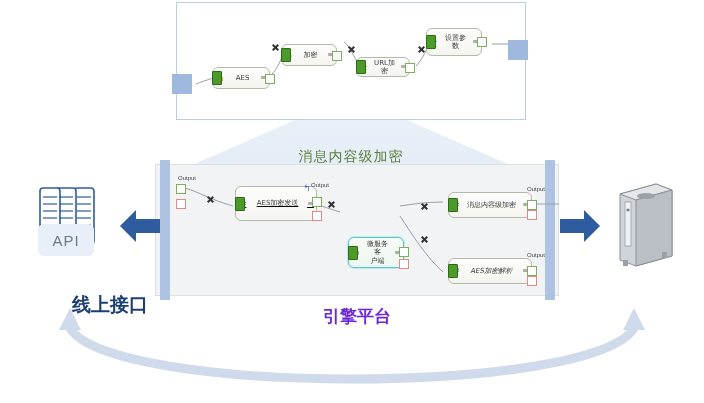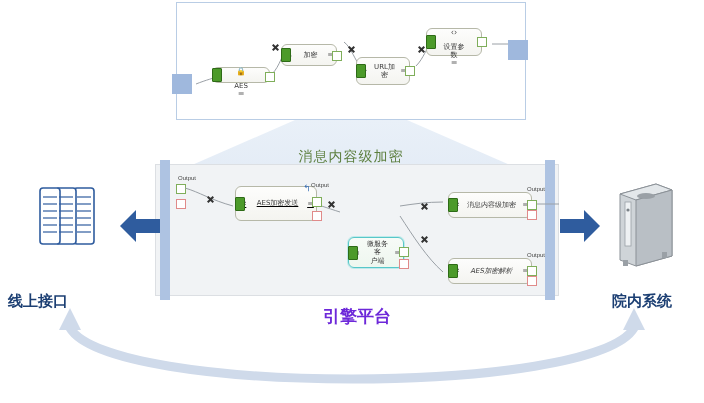--- a/index.html
+++ b/index.html
@@ -100,22 +100,22 @@
     position:absolute;width:7px;height:7px;
     background:#333;
     clip-path:polygon(20% 0,50% 30%,80% 0,100% 20%,70% 50%,100% 80%,80% 100%,50% 70%,20% 100%,0 80%,30% 50%,0 20%);
   }
   .bluesq{
     position:absolute;width:20px;height:20px;background:#9fb8dd;
   }
 
   
   #api-group{left:38px;top:182px;width:80px;height:82px;}
-  #api-label{left:8px;top:292px;width:140px;text-align:left;
-    font-size:15px;font-weight:bold;color:#1c3f73;
+  #api-label{left:8px;top:292px;width:140px;text-align:right;
+    font-size:19px;font-weight:bold;color:#1c3f73;
     font-family:"DejaVu Sans",sans-serif;}
   #srv-label{left:580px;top:292px;width:124px;text-align:center;
     font-size:15px;font-weight:bold;color:#1c3f73;
     font-family:"DejaVu Sans",sans-serif;}
   #engine-label{left:252px;top:305px;width:210px;text-align:center;
     font-size:17px;font-weight:bold;color:#6d28d9;
     font-family:"DejaVu Sans",sans-serif;}
   #bidir-label{left:252px;top:368px;width:210px;text-align:center;
     font-size:14px;color:#5d7f3e;letter-spacing:1px;
     font-family:"DejaVu Sans",sans-serif;}
@@ -138,46 +138,46 @@
   <div class="bluesq" style="left:508px;top:40px;"></div>
 
   <svg class="abs" style="left:176px;top:2px;" width="350" height="120">
     <path d="M20,82 C30,78 38,76 44,74" stroke="#9aa0a6" stroke-width="1" fill="none"></path>
     <path d="M96,72 C104,64 106,52 112,44" stroke="#9aa0a6" stroke-width="1" fill="none"></path>
     <path d="M168,40 C176,46 178,58 186,66" stroke="#9aa0a6" stroke-width="1" fill="none"></path>
     <path d="M240,64 C248,56 250,46 256,40" stroke="#9aa0a6" stroke-width="1" fill="none"></path>
     <path d="M316,42 L332,42" stroke="#9aa0a6" stroke-width="1" fill="none"></path>
   </svg>
 
-  <div class="node" style="left:212px;top:67px;width:58px;height:16px;flex-direction:column;">
+  <div class="node" style="left:212px;top:67px;width:58px;height:22px;">
     <div class="port-in"></div>
     <div class="nicon">🔒</div>
     <div class="nlabel">AES</div>
     <div class="nmenu">≡</div>
     <div class="port-out-g"></div>
   </div>
 
   <div class="node" style="left:281px;top:21px;width:56px;height:22px;margin-top:23px;">
     <div class="port-in"></div>
     <div class="nicon">✎</div>
     <div class="nlabel">加密</div>
     <div class="nmenu">≡</div>
     <div class="port-out-g"></div>
   </div>
 
-  <div class="node" style="left:356px;top:57px;width:54px;height:28px;">
+  <div class="node" style="left:356px;top:57px;width:54px;height:20px;">
     <div class="port-in"></div>
     <div class="nicon">‹›</div>
     <div class="nlabel">URL加
 密</div>
     <div class="nmenu">≡</div>
     <div class="port-out-g"></div>
   </div>
 
-  <div class="node" style="left:426px;top:28px;width:56px;height:28px;flex-direction:column;">
+  <div class="node" style="left:426px;top:28px;width:56px;height:28px;">
     <div class="port-in"></div>
     <div class="nicon">‹›</div>
     <div class="nlabel">设置参
 数</div>
     <div class="nmenu">≡</div>
     <div class="port-out-g"></div>
   </div>
 
   <div class="xmark" style="left:272px;top:44px;"></div>
   <div class="xmark" style="left:348px;top:46px;"></div>
@@ -276,34 +276,34 @@
         <line x1="21" y1="43" x2="35" y2="43"></line>
           <line x1="21" y1="50" x2="35" y2="50"></line>
         <line x1="39" y1="15" x2="53" y2="15"></line>
           <line x1="39" y1="22" x2="53" y2="22"></line>
         <line x1="39" y1="29" x2="53" y2="29"></line>
           <line x1="39" y1="36" x2="53" y2="36"></line>
         <line x1="39" y1="43" x2="53" y2="43"></line>
           <line x1="39" y1="50" x2="53" y2="50"></line>
       </g>
     </svg>
+    <div class="apibadge">API</div>
   </div>
   <div class="abs" id="api-label">线上接口</div>
 
   <svg class="abs" style="left:612px;top:180px;" width="64" height="92">
     <polygon points="8,14 44,4 60,10 60,76 24,86 8,80" fill="#cfd4d8" stroke="#8b9197" stroke-width="1"></polygon>
     <polygon points="8,14 44,4 60,10 24,20" fill="#e3e7ea" stroke="#8b9197" stroke-width="1"></polygon>
     <polygon points="24,20 60,10 60,76 24,86" fill="#b9bfc5" stroke="#8b9197" stroke-width="1"></polygon>
     <rect x="13" y="22" width="6" height="44" fill="#eef1f3" stroke="#9aa0a6" stroke-width="0.8"></rect>
     <circle cx="16" cy="30" r="1.6" fill="#7b8288"></circle>
     <ellipse cx="34" cy="16" rx="9" ry="3" fill="#9aa0a6"></ellipse>
     <rect x="11" y="80" width="5" height="6" fill="#9aa0a6"></rect>
     <rect x="50" y="72" width="5" height="6" fill="#9aa0a6"></rect>
   </svg>
-  <div class="abs" id="srv-label">院内系统</div>
 
   <svg class="abs" style="left:40px;top:300px;" width="624" height="96">
     <path d="M30,28 C70,96 554,96 594,28" stroke="#cfdaea" stroke-width="9" fill="none" stroke-linecap="round"></path>
     <polygon points="30,8 41,30 19,30" fill="#cfdaea"></polygon>
     <polygon points="594,8 605,30 583,30" fill="#cfdaea"></polygon>
   </svg>
 
   <div class="abs" id="engine-label">引擎平台</div>
 
 </div>

